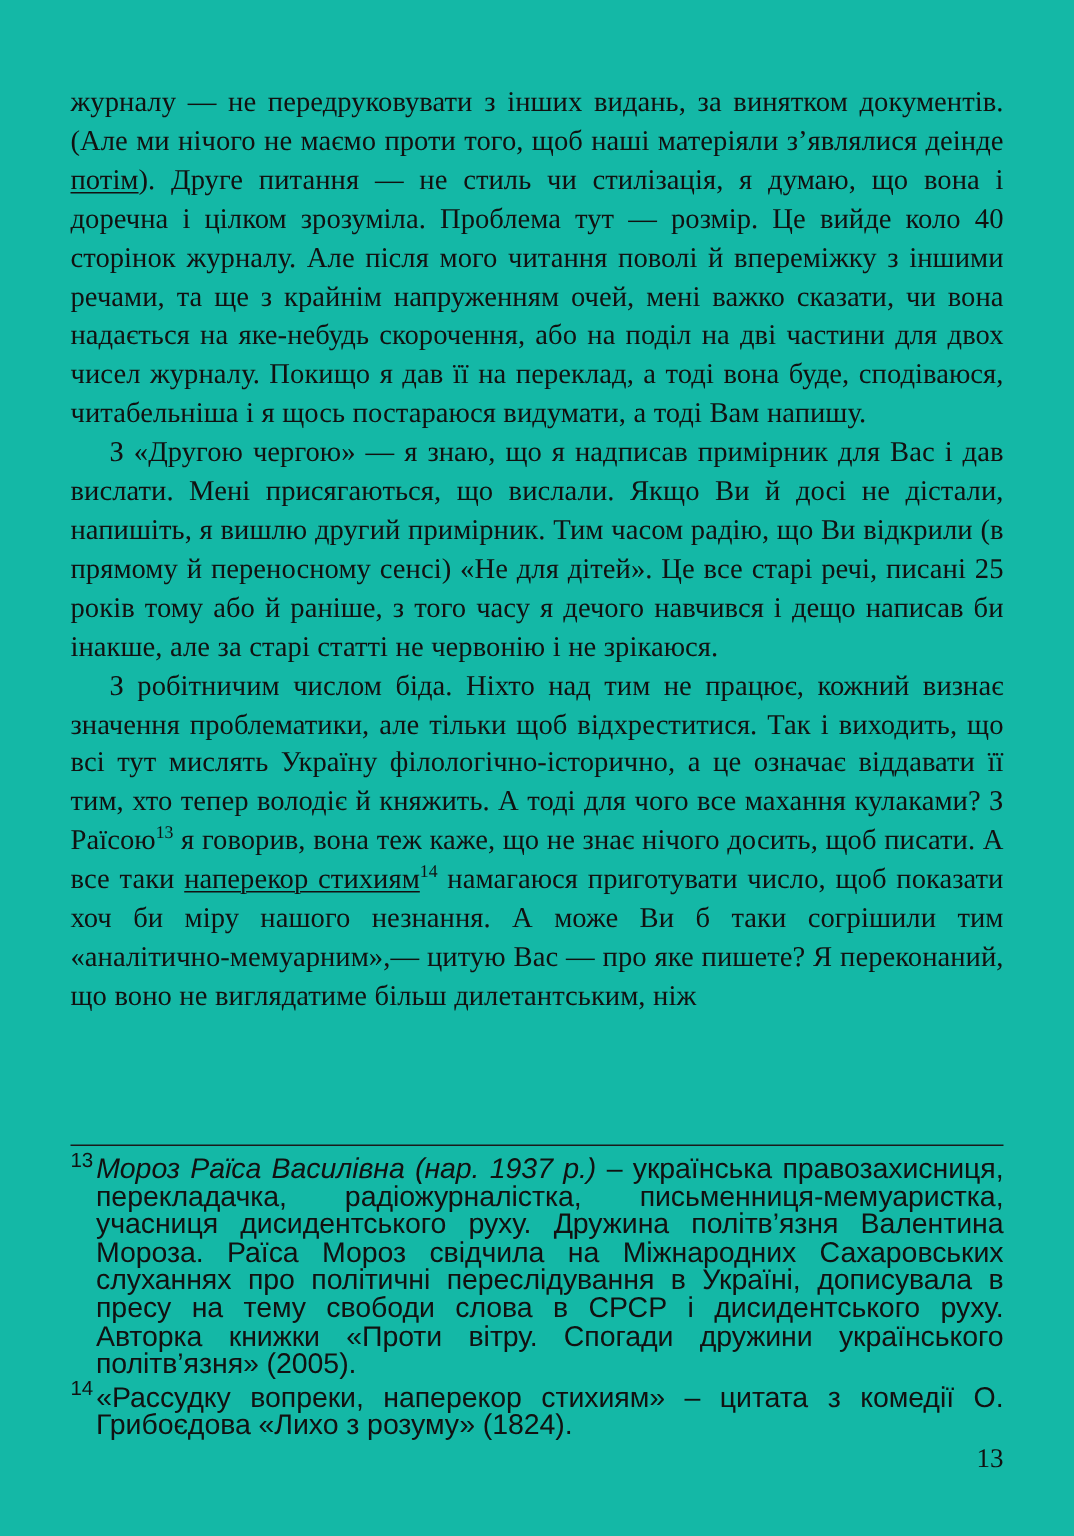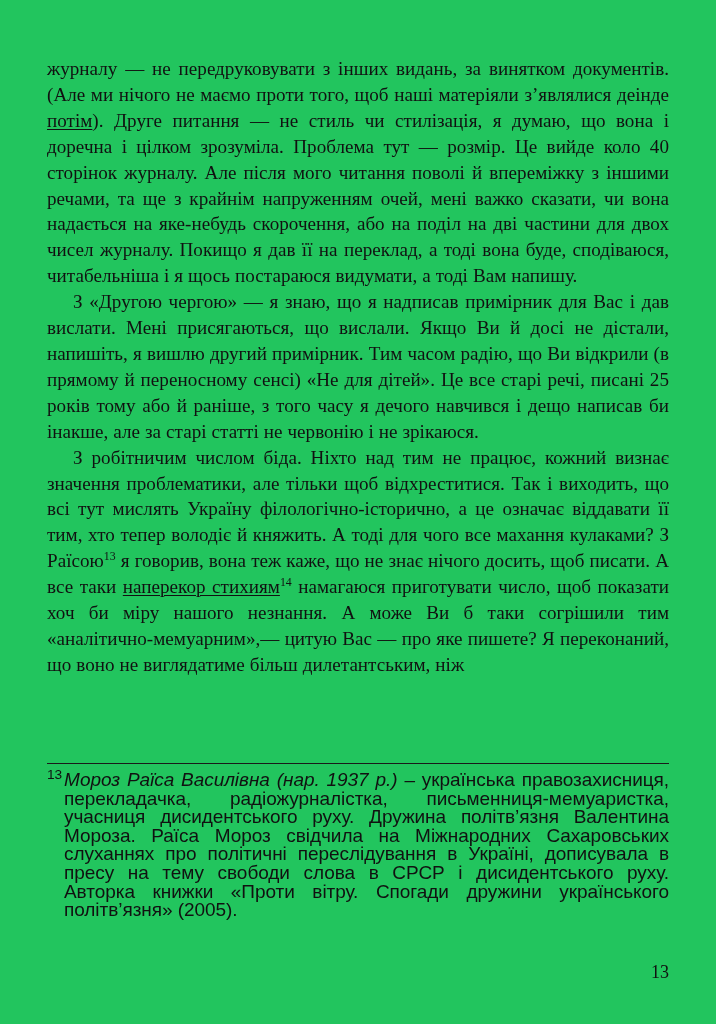--- a/index.html
+++ b/index.html
@@ -16,21 +16,21 @@
     font-family: "Liberation Serif", "DejaVu Serif", serif;
     color: #111111;
     -webkit-font-smoothing: antialiased;
   }
 
   .page {
     position: absolute;
     left: 0; top: 0;
     width: 716px;
     height: 1024px;
-    background: #22c55e;
+    background: #14b8a6;
   }
 
   
   .body-block {
     position: absolute;
     left: 47px;
     top: 56px;
     width: 622px;
   }
 
@@ -137,18 +137,21 @@
   </div>
 
   <div class="footnotes">
 
     <div class="fn-rule"></div>
 
     <p class="fn">
       <sup class="fnnum">13</sup><span class="it">Мороз Раїса Василівна (нар. 1937 р.)</span><span> – українська правозахисниця, перекладачка, радіожурналістка, письменниця-мемуаристка, учасниця дисидентського руху. Дружина політв’язня Валентина Мороза. Раїса Мороз свідчила на Міжнародних Сахаровських слуханнях про політичні переслідування в Україні, дописувала в пресу на тему свободи слова в СРСР і дисидентського руху. Авторка книжки «Проти вітру. Спогади дружини українського політв’язня» (2005).</span>
     </p>
 
+    <p class="fn">
+      <sup class="fnnum">14</sup><span>«Рассудку вопреки, наперекор стихиям» – цитата з комедії О. Грибоєдова «Лихо з розуму» (1824).</span>
+    </p>
 
   </div>
 
   <div class="page-number">13</div>
 
 </div>
 
 </body></html>

